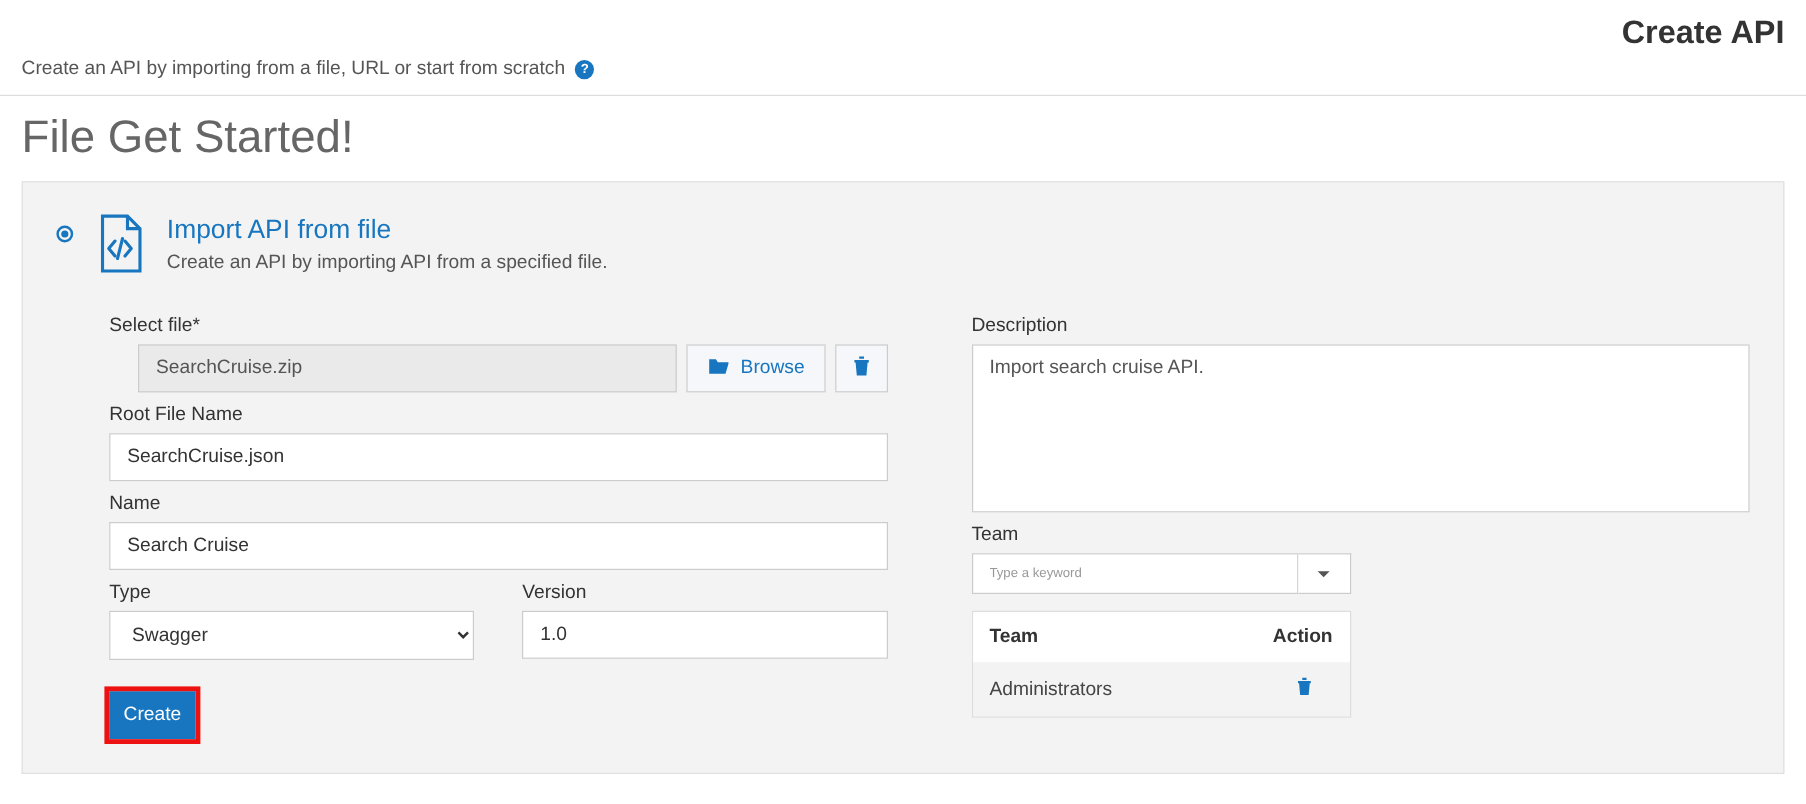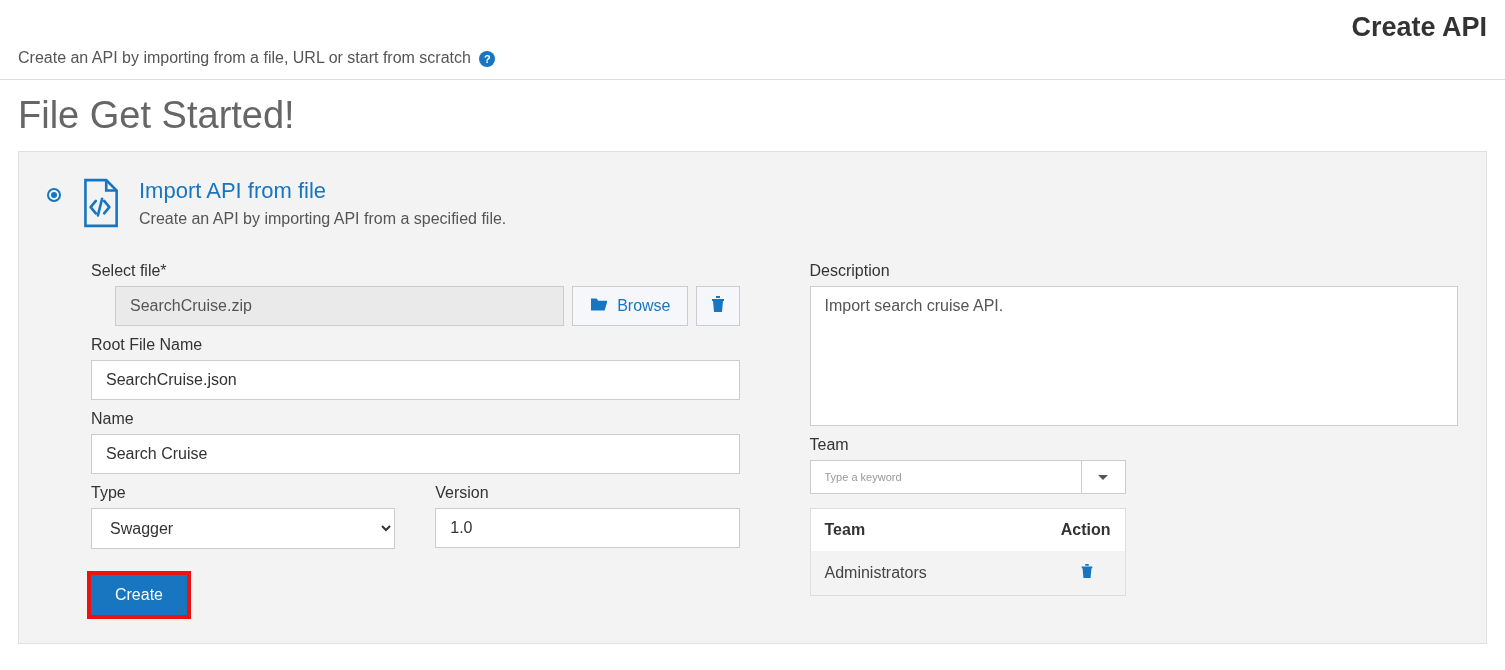--- a/index.html
+++ b/index.html
@@ -145,21 +145,21 @@
   }
   .team-table { width: 316px; border: 1px solid #ddd; margin-top: 14px; }
   .team-table .hdr { display: flex; padding: 12px 14px; font-weight: 700; color: #333; background: #fff; }
   .team-table .hdr .c1 { flex: 1; }
   .team-table .trow { display: flex; padding: 12px 14px; background: #f3f3f3; align-items: center; }
   .team-table .trow .c1 { flex: 1; color: #444; }
   .team-table .trow .c2 { width: 48px; display: flex; justify-content: center; }
   .trash-small svg { width: 14px; height: 16px; fill: #1776bf; cursor: pointer; }
   .create-btn {
     margin-top: 26px;
-    width: 96px;
+    width: 72px;
     padding: 11px 0;
     background: #1776bf;
     color: #fff;
     font-size: 16px;
     border: none;
     cursor: pointer;
     outline: 4px solid #e11;
     outline-offset: 0;
   }
   input::placeholder { color: #999; }

